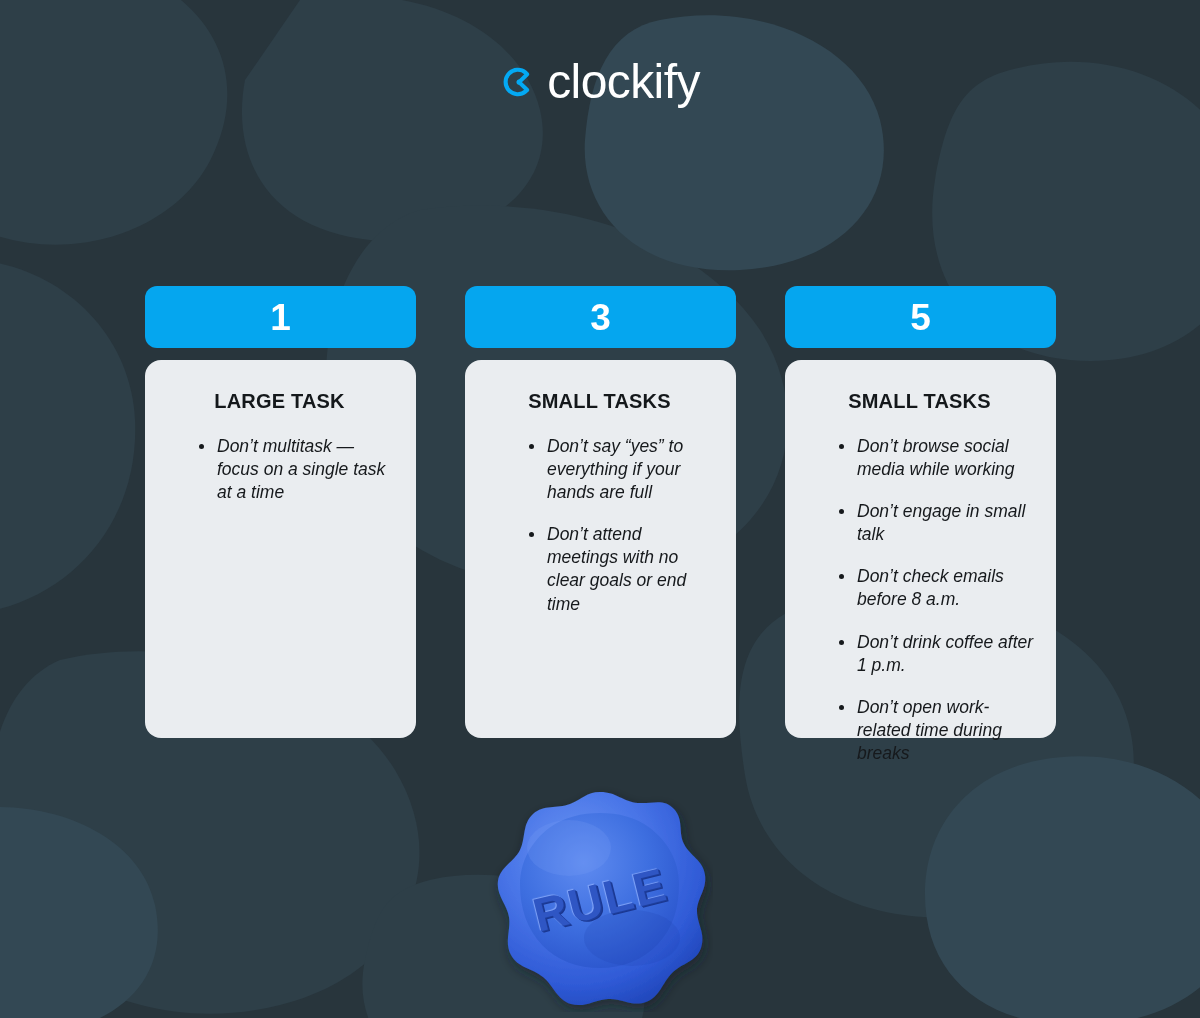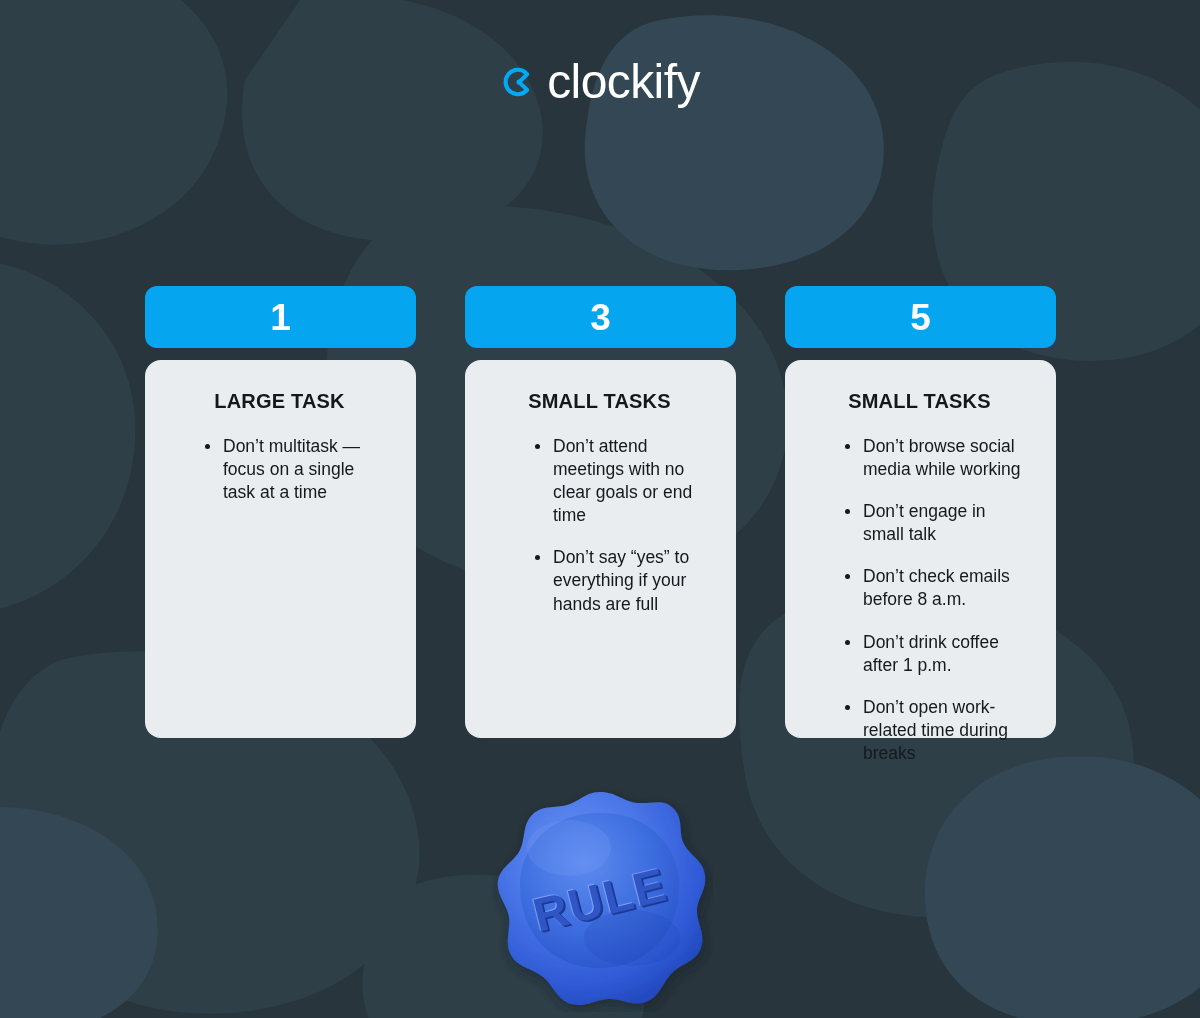--- a/index.html
+++ b/index.html
@@ -103,22 +103,23 @@
     text-align: center;
     color: #14181b;
     font-size: 20px;
     font-weight: 700;
     letter-spacing: 0.2px;
     margin-bottom: 22px;
   }
 
   .col-list {
     list-style: none;
-    margin: 6px;
+    margin: 0;
     padding: 0;
+    font-style: italic;
   }
 
   .col-list li {
     position: relative;
     padding-left: 20px;
     color: #16191c;
     font-size: 17.5px;
     line-height: 1.32;
     margin-bottom: 19px;
   }
@@ -218,22 +219,22 @@
       </div>
     </div>
 
     <div class="column" id="col-1">
       <div class="col-header">
         <span>3</span>
       </div>
       <div class="col-card">
         <div class="col-title">SMALL TASKS</div>
         <ul class="col-list">
+          <li>Don’t say “yes” to everything if your hands are full</li>
           <li>Don’t attend meetings with no clear goals or end time</li>
-          <li>Don’t say “yes” to everything if your hands are full</li>
         </ul>
       </div>
     </div>
 
     <div class="column" id="col-2">
       <div class="col-header">
         <span>5</span>
       </div>
       <div class="col-card">
         <div class="col-title">SMALL TASKS</div>

